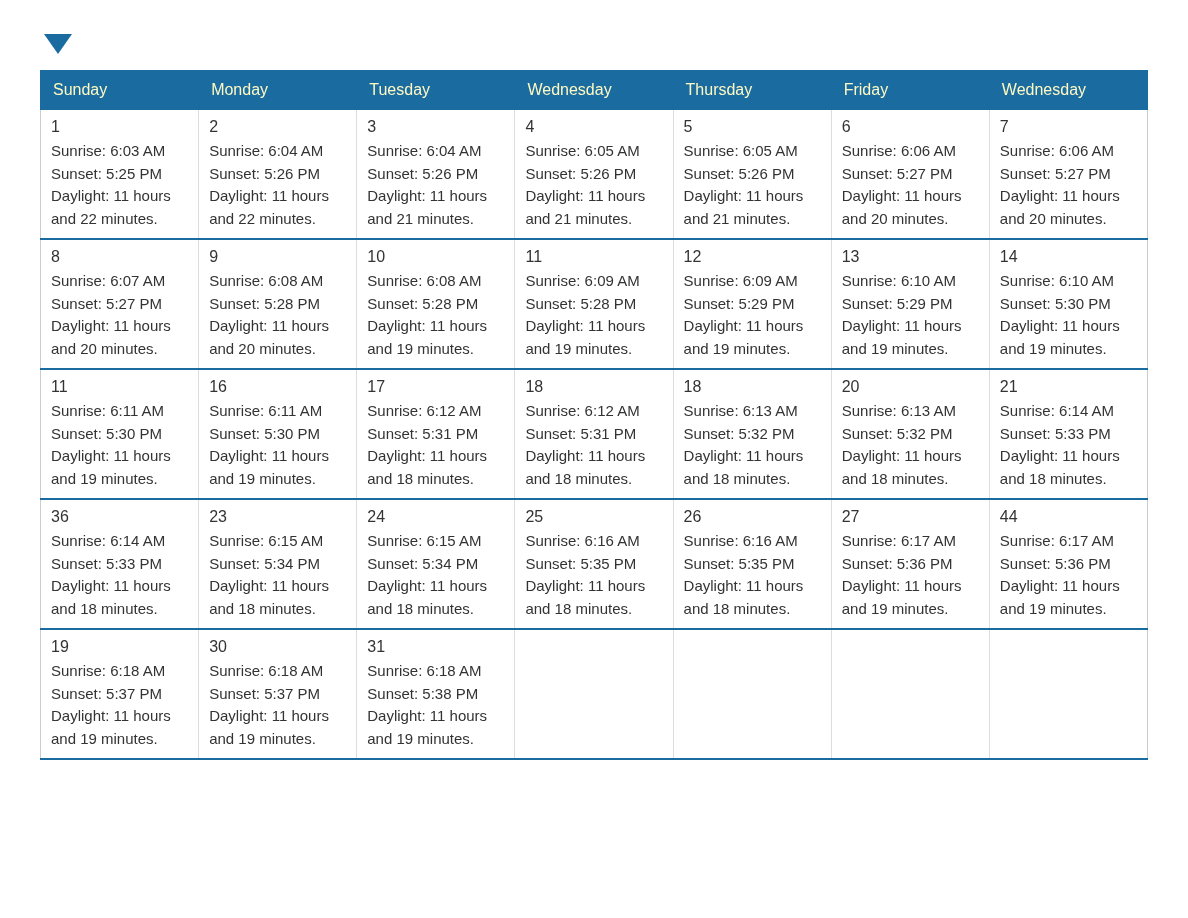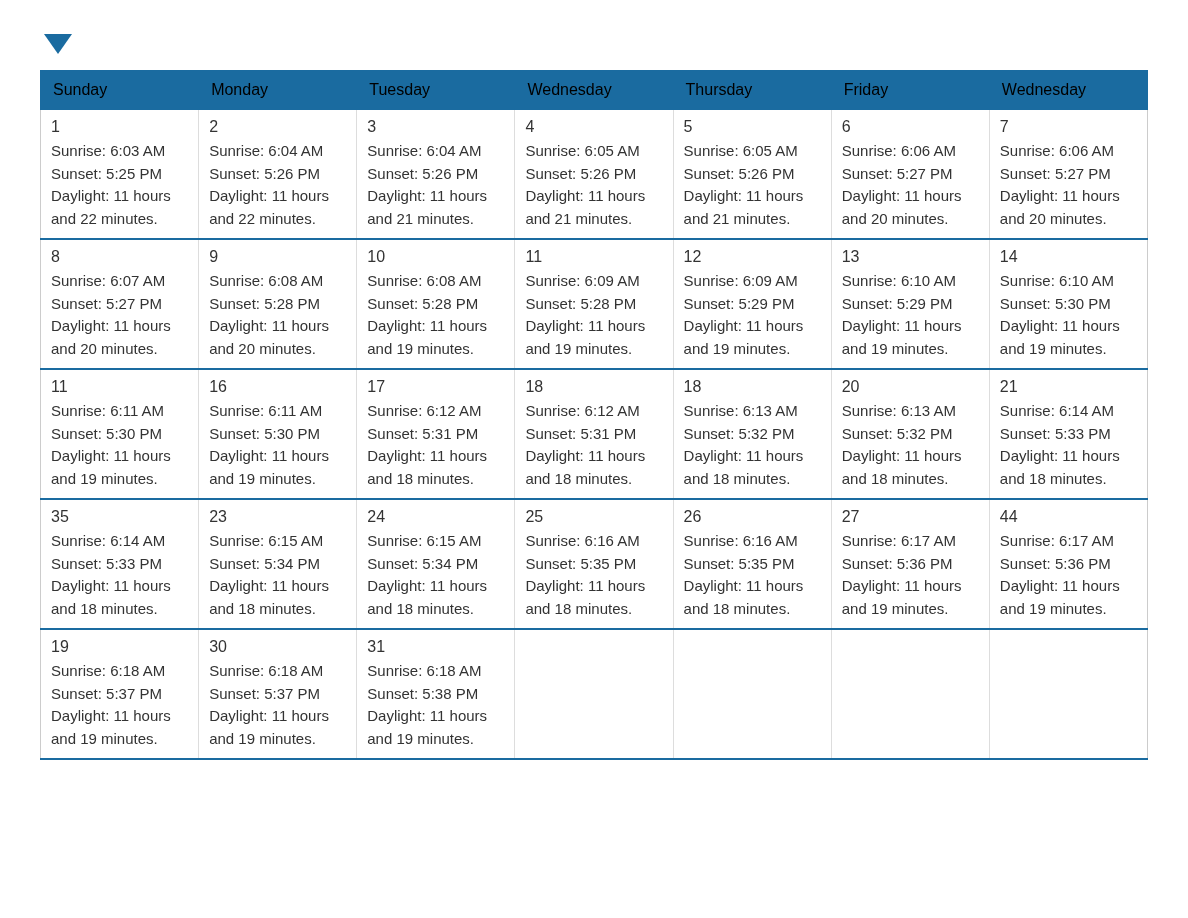--- a/index.html
+++ b/index.html
@@ -60,21 +60,21 @@
       color: #444;
       margin-top: 4px;
     }
     table {
       width: 100%;
       border-collapse: collapse;
       margin-top: 8px;
     }
     th {
       background-color: #1a6ba0;
-      color: #000000;
+      color: #fef9c3;
       padding: 10px 12px;
       text-align: left;
       font-size: 16px;
       font-weight: normal;
       border: 1px solid #1a6ba0;
     }
     td {
       vertical-align: top;
       padding: 8px 10px;
       font-size: 13px;
@@ -303,21 +303,21 @@
         <span class="day-number">21</span>
         <div class="day-info">
           Sunrise: 6:14 AM<br>
           Sunset: 5:33 PM<br>
           Daylight: 11 hours and 18 minutes.
         </div>
       </td>
       </tr>
       <tr>
         <td>
-        <span class="day-number">35</span>
+        <span class="day-number">36</span>
         <div class="day-info">
           Sunrise: 6:14 AM<br>
           Sunset: 5:33 PM<br>
           Daylight: 11 hours and 18 minutes.
         </div>
       </td>
         <td>
         <span class="day-number">23</span>
         <div class="day-info">
           Sunrise: 6:15 AM<br>

